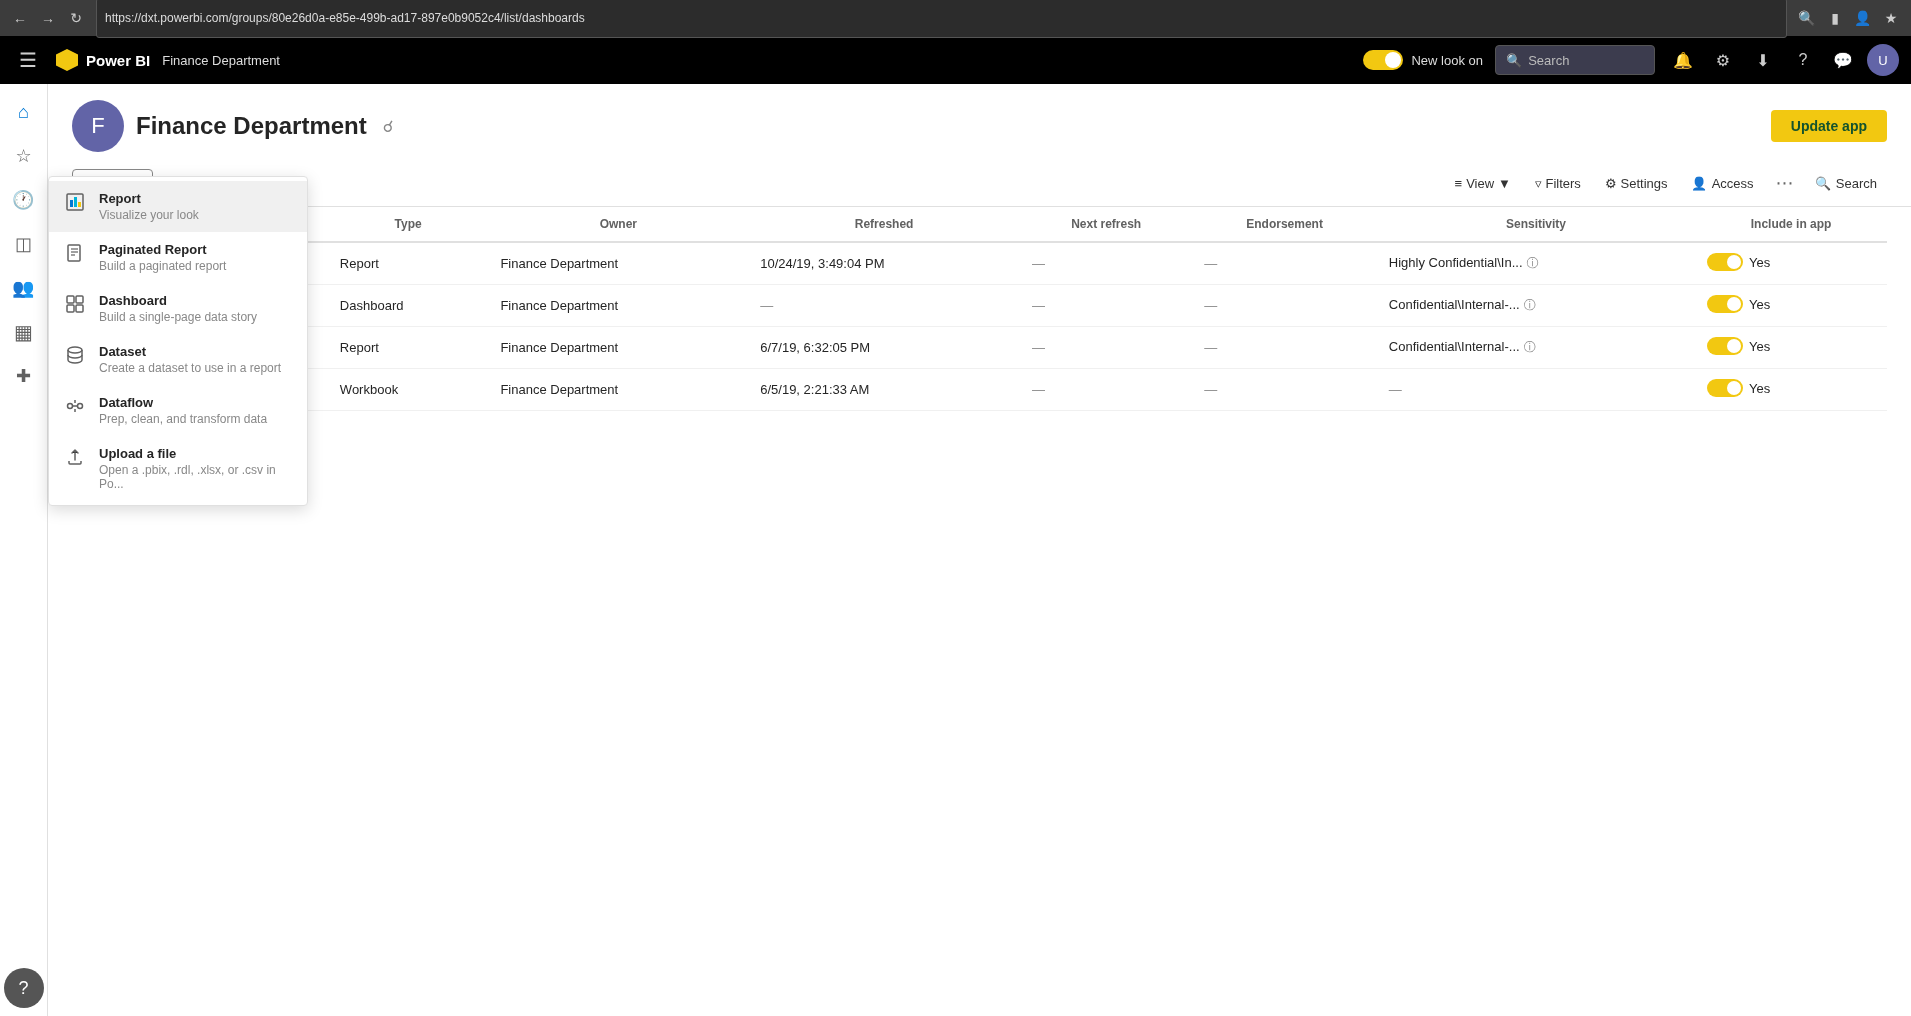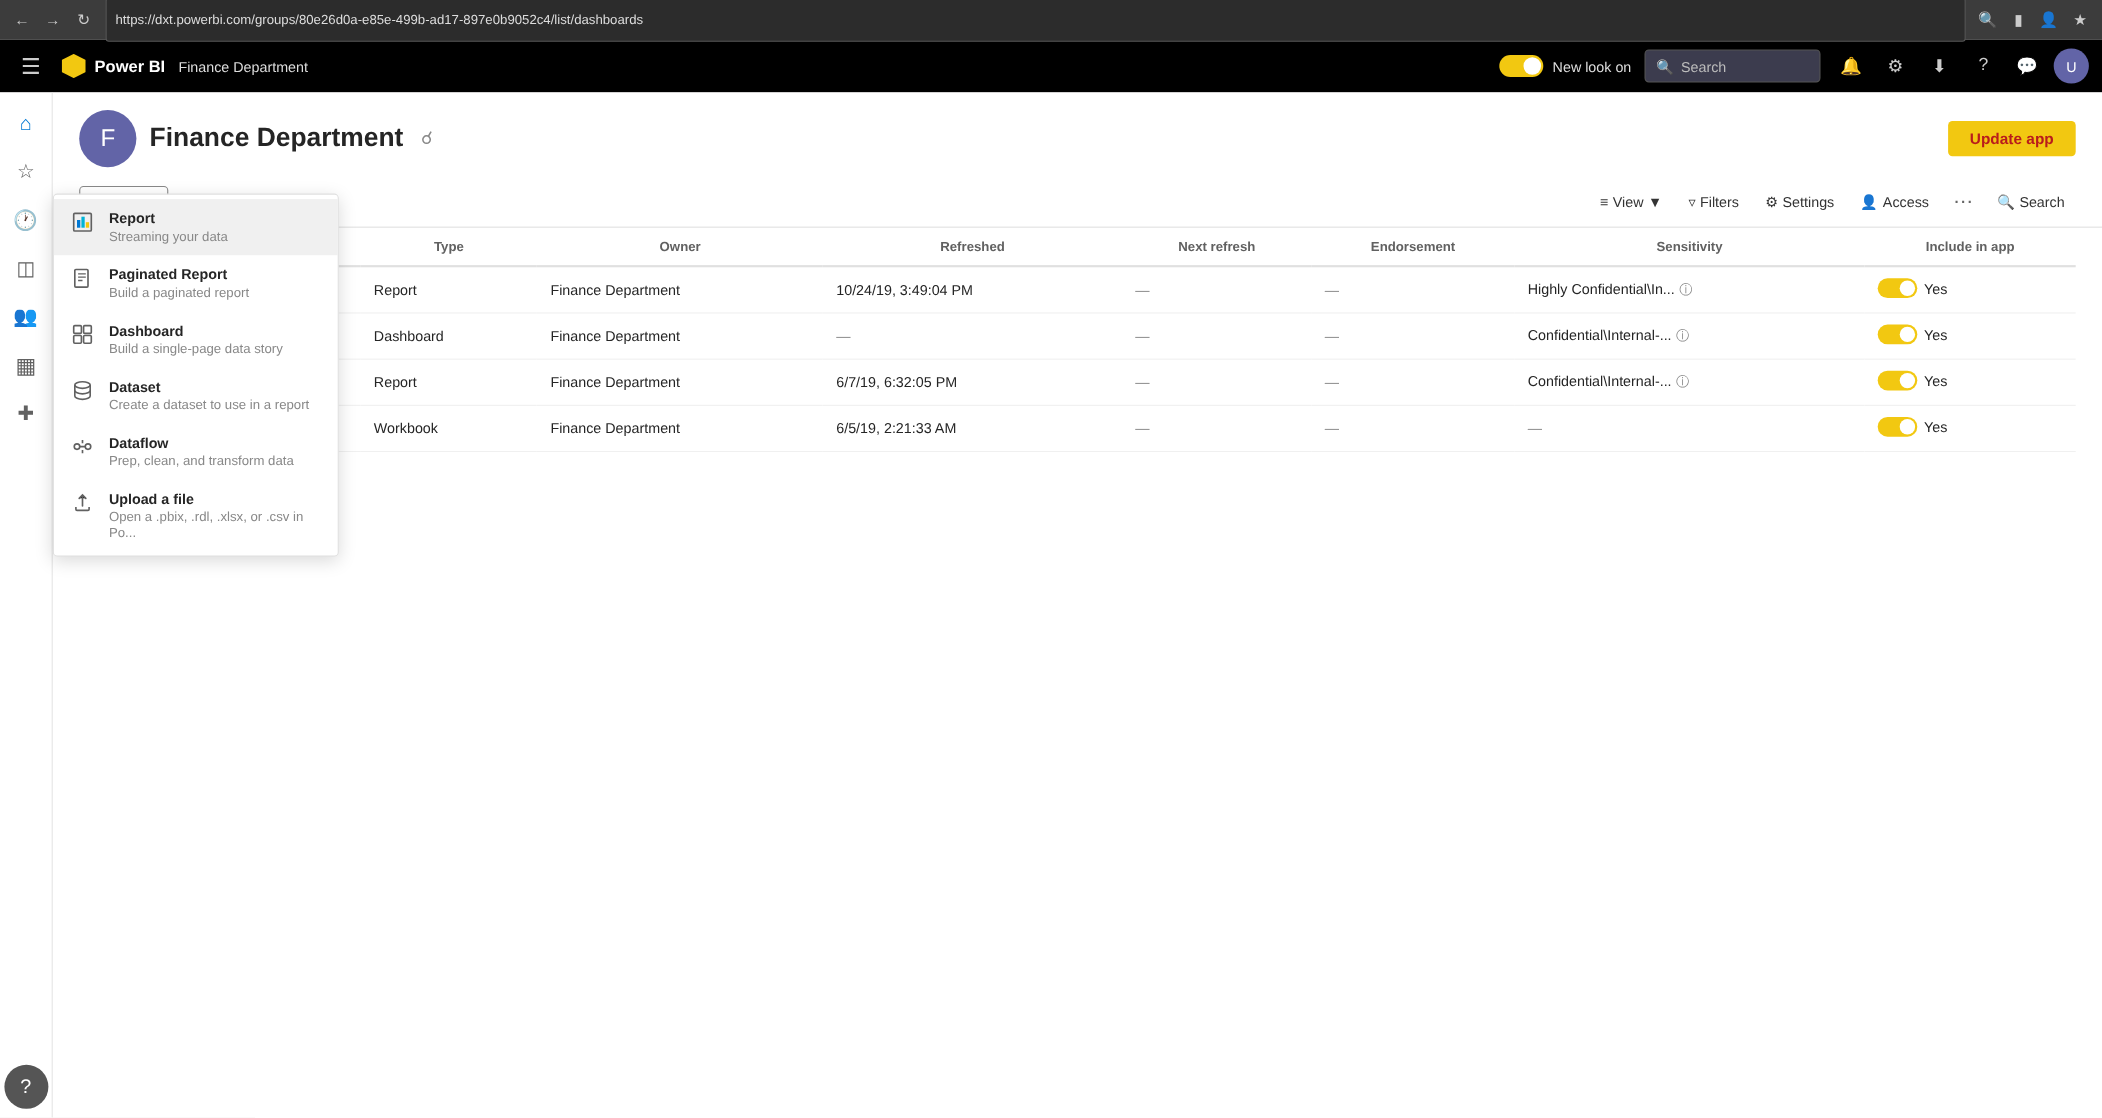--- a/index.html
+++ b/index.html
@@ -117,21 +117,21 @@
       display: flex; align-items: center; justify-content: center;
     }
     .workspace-title {
       font-size: 24px; font-weight: 600; color: #252525;
     }
     .workspace-settings-icon { color: #888; font-size: 16px; margin-left: 4px; cursor: pointer; }
 
     
     .update-app-btn {
       margin-left: auto;
-      background: #f2c811; color: #b91c1c; border: none;
+      background: #f2c811; color: #14532d; border: none;
       padding: 8px 20px; font-size: 14px; font-weight: 600; border-radius: 4px;
       cursor: pointer;
     }
 
     
     .toolbar {
       display: flex; align-items: center;
       padding: 8px 24px; gap: 8px;
       border-bottom: 1px solid #e0e0e0;
     }
@@ -387,21 +387,21 @@
 <div class="dropdown-menu" id="dropdown-menu">
 <div class="menu-item active">
       <div class="menu-icon"><svg width="20" height="20" viewBox="0 0 20 20">
           <rect x="2" y="2" width="16" height="16" rx="1" fill="none" stroke="#616161" stroke-width="1.5"></rect>
           <rect x="5" y="8" width="3" height="7" fill="#0078d4"></rect>
           <rect x="9" y="5" width="3" height="10" fill="#00b4d8"></rect>
           <rect x="13" y="10" width="3" height="5" fill="#f2c811"></rect>
         </svg></div>
       <div class="menu-text-block">
         <span class="menu-title">Report</span>
-        <span class="menu-subtitle">Streaming your data</span>
+        <span class="menu-subtitle">Visualize your look</span>
       </div>
     </div>
     <div class="menu-item">
       <div class="menu-icon"><svg width="20" height="20" viewBox="0 0 20 20">
           <rect x="3" y="2" width="12" height="16" rx="1" fill="none" stroke="#616161" stroke-width="1.5"></rect>
           <line x1="6" y1="6" x2="13" y2="6" stroke="#616161" stroke-width="1.2"></line>
           <line x1="6" y1="9" x2="13" y2="9" stroke="#616161" stroke-width="1.2"></line>
           <line x1="6" y1="12" x2="10" y2="12" stroke="#616161" stroke-width="1.2"></line>
         </svg></div>
       <div class="menu-text-block">

